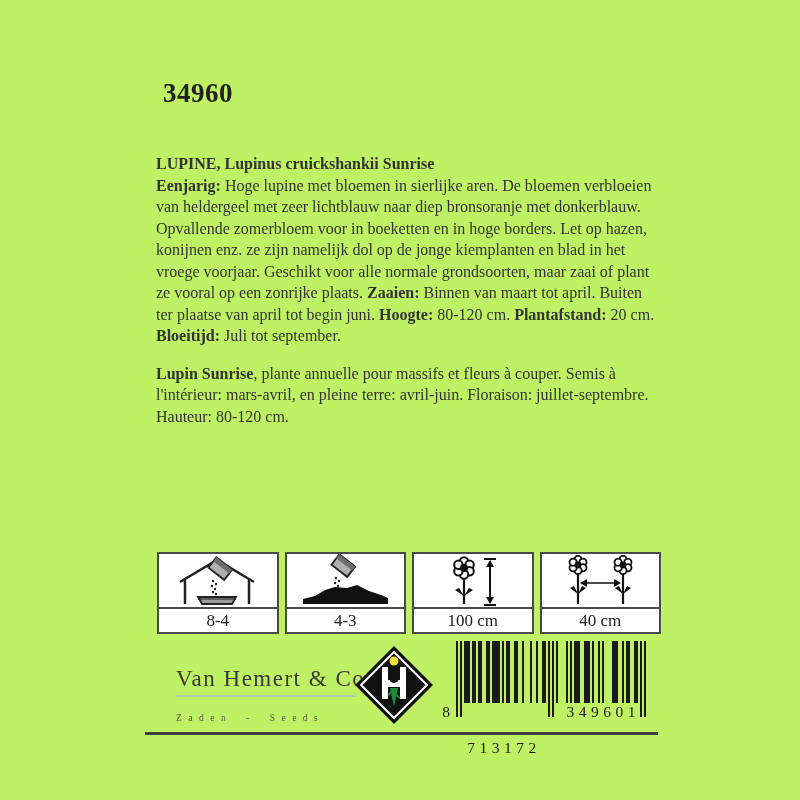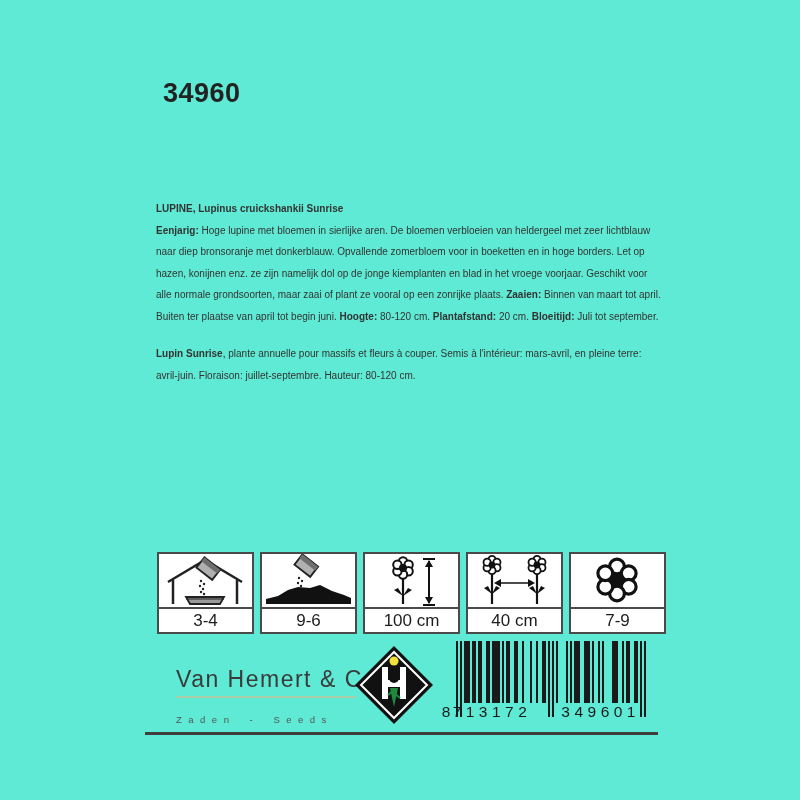--- a/index.html
+++ b/index.html
@@ -1,21 +1,21 @@
 <!DOCTYPE html>
 <html><head>
 <meta charset="utf-8">
 <style>
   html,body{margin:0;padding:0;background:#fff;}
-  #page{position:relative;width:800px;height:800px;background:#5eead4;overflow:hidden;
-        font-family:Liberation Sans, sans-serif;color:#333;}
+  #page{position:relative;width:800px;height:800px;background:#bef264;overflow:hidden;
+        font-family:Liberation Serif, serif;color:#333;}
   .item-number{position:absolute;left:163px;top:78px;font-size:27px;font-weight:600;
                color:#222;letter-spacing:0.5px;}
-  .textblock{position:absolute;left:156px;top:153px;width:506px;font-size:10px;
-             line-height:21.5px;color:#333;margin-top:45px;}
+  .textblock{position:absolute;left:156px;top:153px;width:506px;font-size:16px;
+             line-height:21.5px;color:#333;}
   .textblock p{margin:0 0 16px 0;}
   .title-line{font-weight:bold;}
   .b{font-weight:bold;}
   
   .picto-row{position:absolute;left:157px;top:552px;width:504px;display:flex;gap:6px;}
   .picto-box{flex:1;border:2px solid #4a4a4a;background:#fff;display:flex;flex-direction:column;}
   .picto-icon{height:53px;display:flex;align-items:center;justify-content:center;}
   .picto-label{border-top:2px solid #4a4a4a;height:23px;display:flex;align-items:center;
                justify-content:center;font-size:17px;color:#1c1c1c;}
   
@@ -23,21 +23,21 @@
   .brand-name{font-size:23px;color:#3a3a3a;letter-spacing:1.5px;white-space:nowrap;}
   .brand-rule{margin-top:3px;width:180px;height:2px;}
   .brand-tagline{margin-top:16px;font-size:9.5px;letter-spacing:6.5px;word-spacing:5px;
                  color:#555;white-space:nowrap;}
   .diamond-logo{position:absolute;left:354px;top:645px;width:80px;height:80px;}
   .barcode{position:absolute;left:442px;top:641px;width:210px;height:84px;}
   .barcode svg{position:absolute;left:14px;top:0;}
   .bc-digit{position:absolute;top:62px;font-size:15.5px;color:#1a1a1a;text-align:center;
             letter-spacing:4.5px;}
   .bc-first{left:-4px;width:16px;letter-spacing:0;}
-  .bc-left{left:8px;width:84px;}
+  .bc-left{left:20px;width:84px;margin-top:36px;}
   .bc-right{left:114px;width:84px;text-align:right;}
   .bottom-rule{position:absolute;left:145px;top:732px;width:513px;height:3px;background:#3f3f3f;}
 </style>
 </head>
 <body>
 
 <div id="page">
 
   <div class="item-number">34960</div>
 
@@ -63,38 +63,38 @@
             <rect x="-10" y="-7" width="20" height="5" fill="#6e6e6e"></rect>
           </g>
           <circle cx="42" cy="27" r="1.2" fill="#222"></circle>
             <circle cx="45" cy="30" r="1.2" fill="#222"></circle>
           <circle cx="41" cy="32" r="1.2" fill="#222"></circle>
             <circle cx="44" cy="35" r="1.2" fill="#222"></circle>
           <circle cx="42" cy="38" r="1.2" fill="#222"></circle>
             <circle cx="45" cy="40" r="1.2" fill="#222"></circle>
         </svg>
       </div>
-      <div class="picto-label">3-4</div>
+      <div class="picto-label">8-4</div>
     </div>
 
     <div class="picto-box">
       <div class="picto-icon">
         <svg width="93" height="53" viewBox="0 0 93 53">
           <polygon points="4,50 4,45 16,42 26,36 36,33 48,34 58,31 70,37 82,41 89,44 89,50" fill="#111"></polygon>
           <g transform="translate(44,12) rotate(38)">
             <rect x="-10" y="-7" width="20" height="13" fill="#b0b0b0" stroke="#222" stroke-width="1.8"></rect>
             <rect x="-10" y="-7" width="20" height="5" fill="#6e6e6e"></rect>
           </g>
           <circle cx="37" cy="24" r="1.2" fill="#222"></circle>
             <circle cx="40" cy="27" r="1.2" fill="#222"></circle>
           <circle cx="36" cy="29" r="1.2" fill="#222"></circle>
             <circle cx="39" cy="32" r="1.2" fill="#222"></circle>
         </svg>
       </div>
-      <div class="picto-label">9-6</div>
+      <div class="picto-label">4-3</div>
     </div>
 
     <div class="picto-box">
       <div class="picto-icon">
         <svg width="93" height="53" viewBox="0 0 93 53">
           <line x1="38" y1="22" x2="38" y2="50" stroke="#111" stroke-width="2.2"></line>
           <polygon points="38,42 29,36 33,34" fill="#111"></polygon>
           <polygon points="38,42 47,36 43,34" fill="#111"></polygon>
           <g stroke="#111" stroke-width="2" fill="#fff">
             <circle cx="38" cy="7.5" r="4.2"></circle>
@@ -147,36 +147,20 @@
             <circle cx="69" cy="11" r="3.4" fill="#111"></circle>
           </g>
           <line x1="29" y1="29" x2="64" y2="29" stroke="#111" stroke-width="1.6"></line>
           <polygon points="26,29 33,25 33,33" fill="#111"></polygon>
           <polygon points="67,29 60,25 60,33" fill="#111"></polygon>
         </svg>
       </div>
       <div class="picto-label">40 cm</div>
     </div>
 
-    <div class="picto-box">
-      <div class="picto-icon">
-        <svg width="93" height="53" viewBox="0 0 93 53">
-          <g stroke="#111" stroke-width="3.2" fill="#fff">
-            <circle cx="46" cy="12.5" r="7.4"></circle>
-              <circle cx="57.7" cy="19.25" r="7.4"></circle>
-            <circle cx="57.7" cy="32.75" r="7.4"></circle>
-              <circle cx="46" cy="39.5" r="7.4"></circle>
-            <circle cx="34.3" cy="32.75" r="7.4"></circle>
-              <circle cx="34.3" cy="19.25" r="7.4"></circle>
-          </g>
-          <circle cx="46" cy="26" r="7.2" fill="#111"></circle>
-        </svg>
-      </div>
-      <div class="picto-label">7-9</div>
-    </div>
 
   </div>
 
   <div class="brand">
     <div class="brand-name">Van Hemert &amp; Co</div>
     <div class="brand-rule" style="background:#a9cfa9;"></div>
     <div class="brand-tagline">Zaden - Seeds</div>
   </div>
 
   <div class="diamond-logo">

